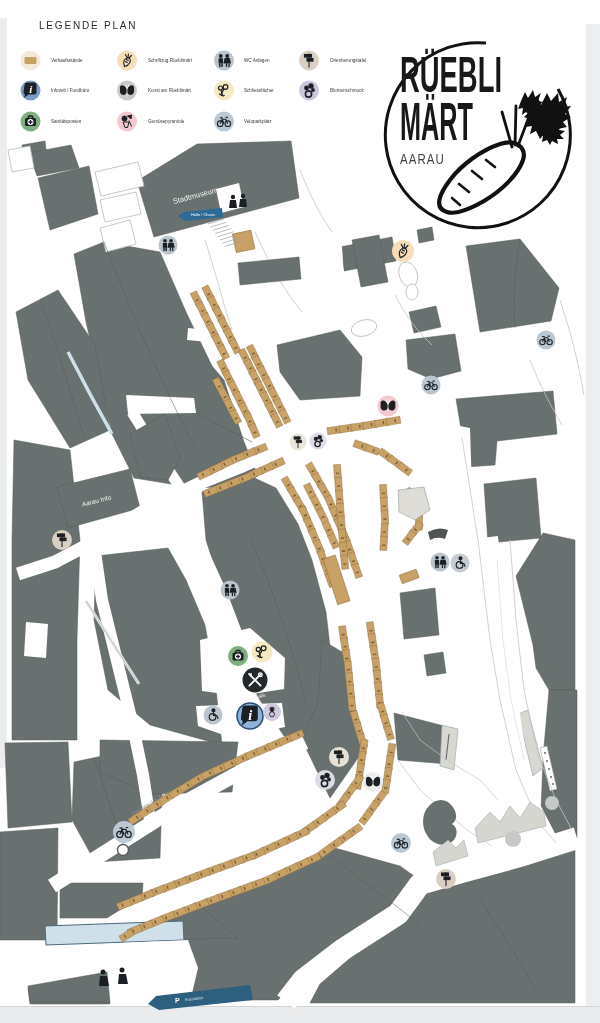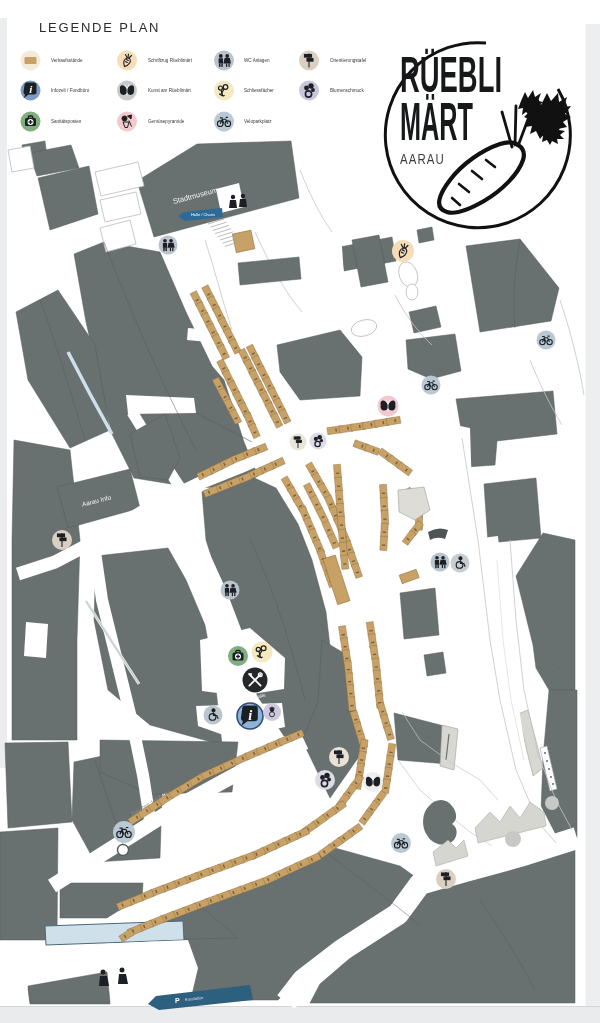--- a/index.html
+++ b/index.html
@@ -1343,21 +1343,21 @@
 <g>
         <circle cx="446" cy="879" r="10" fill="#d9d0c1"></circle>
         <g stroke="#1c2024" stroke-width="1.1" fill="#1c2024">
           <path d="M446 872.0 v14.0" fill="none"></path>
           <rect x="441.5" y="873.0" width="7.0" height="2.6"></rect>
           <rect x="444.0" y="877.0" width="6.0" height="2.6"></rect>
         </g>
       </g>
 </svg>
 
-<div class="abs" style="left:39px;top:20px;font-size:13px;letter-spacing:1.8px;color:#2a2a2a;">LEGENDE PLAN</div>
+<div class="abs" style="left:39px;top:20px;font-size:10px;letter-spacing:1.8px;color:#2a2a2a;">LEGENDE PLAN</div>
 <svg class="abs" style="left:0;top:0" width="600" height="140" viewBox="0 0 600 140">
 
 <g>
         <circle cx="30.5" cy="60.5" r="10" fill="#f3ead9"></circle>
         <rect x="24.5" y="57.0" width="12" height="7" rx="1" fill="#c7a166"></rect>
 <text x="51" y="62.0" font-size="4.6" fill="#3a3a3a">Verkaufsstände</text>
       </g>
 
 <g>
         <circle cx="30.5" cy="90.5" r="10" fill="#7b9cc4"></circle>

